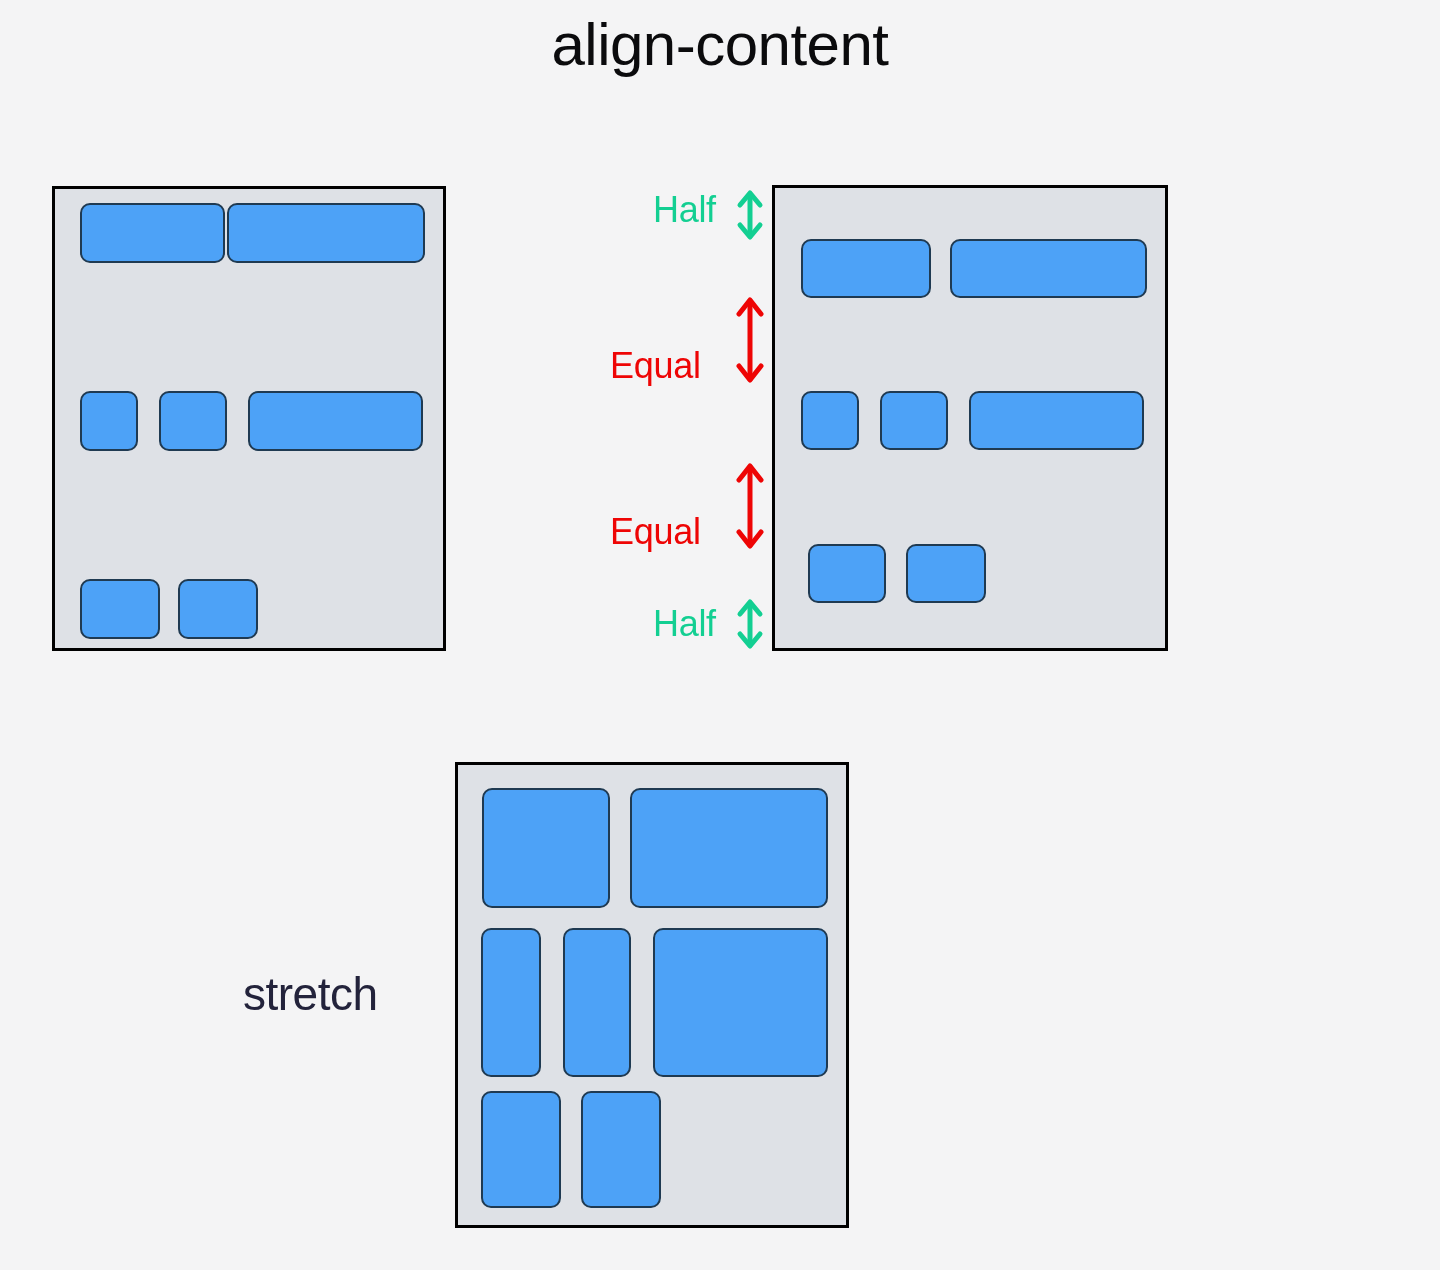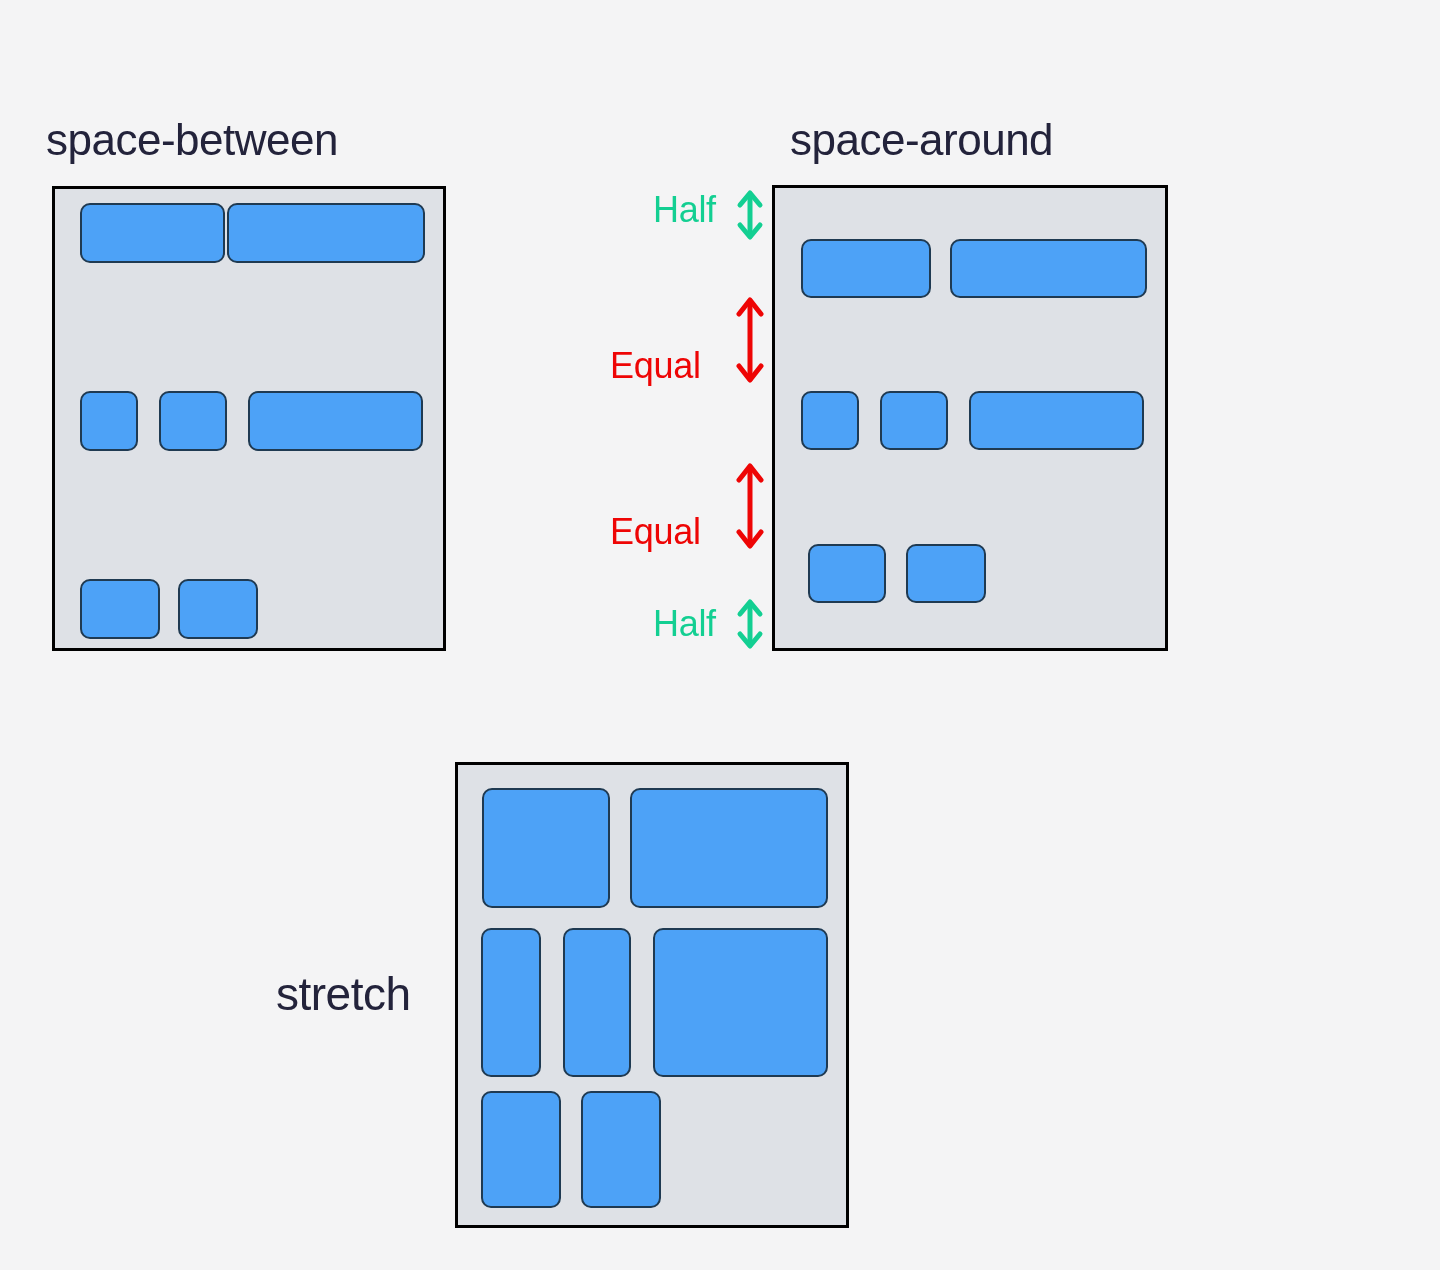--- a/index.html
+++ b/index.html
@@ -36,21 +36,21 @@
     position: absolute;
     font-size: 44px;
     line-height: 52px;
     color: #23233b;
     font-weight: 400;
     letter-spacing: -0.5px;
     white-space: nowrap;
   }
   #label-space-between { left: 46px;  top: 114px; }
   #label-space-around  { left: 790px; top: 114px; }
-  #label-stretch       { left: 243px; top: 968px; font-size: 46px; margin-left: 33px; }
+  #label-stretch       { left: 243px; top: 968px; font-size: 46px; }
 
   
   .flex-box {
     position: absolute;
     background: #dee1e6;
     border: 3px solid #000000;
     box-sizing: border-box;
   }
   #container-space-between {
     left: 52px;  top: 186px;  width: 394px;  height: 465px;
@@ -87,37 +87,36 @@
   .arrow {
     position: absolute;
   }
   .arrow svg { display: block; }
 </style>
 </head>
 <body>
 
 <div class="stage">
 
+  <div id="main-title">align-content</div>
 
-  <div class="section-label" id="label-space-between">space-between</div>
 
   <div class="flex-box" id="container-space-between">
 
     <div class="item" style="left:25px; top:14px; width:145px; height:60px;"></div>
     <div class="item" style="left:172px; top:14px; width:198px; height:60px;"></div>
 
     <div class="item" style="left:25px; top:202px; width:58px; height:60px;"></div>
     <div class="item" style="left:104px; top:202px; width:68px; height:60px;"></div>
     <div class="item" style="left:193px; top:202px; width:175px; height:60px;"></div>
 
     <div class="item" style="left:25px; top:390px; width:80px; height:60px;"></div>
     <div class="item" style="left:123px; top:390px; width:80px; height:60px;"></div>
   </div>
 
-  <div class="section-label" id="label-space-around">space-around</div>
 
   <div class="flex-box" id="container-space-around">
 
     <div class="item" style="left:26px; top:51px; width:130px; height:59px;"></div>
     <div class="item" style="left:175px; top:51px; width:197px; height:59px;"></div>
 
     <div class="item" style="left:26px; top:203px; width:58px; height:59px;"></div>
     <div class="item" style="left:105px; top:203px; width:68px; height:59px;"></div>
     <div class="item" style="left:194px; top:203px; width:175px; height:59px;"></div>
 

